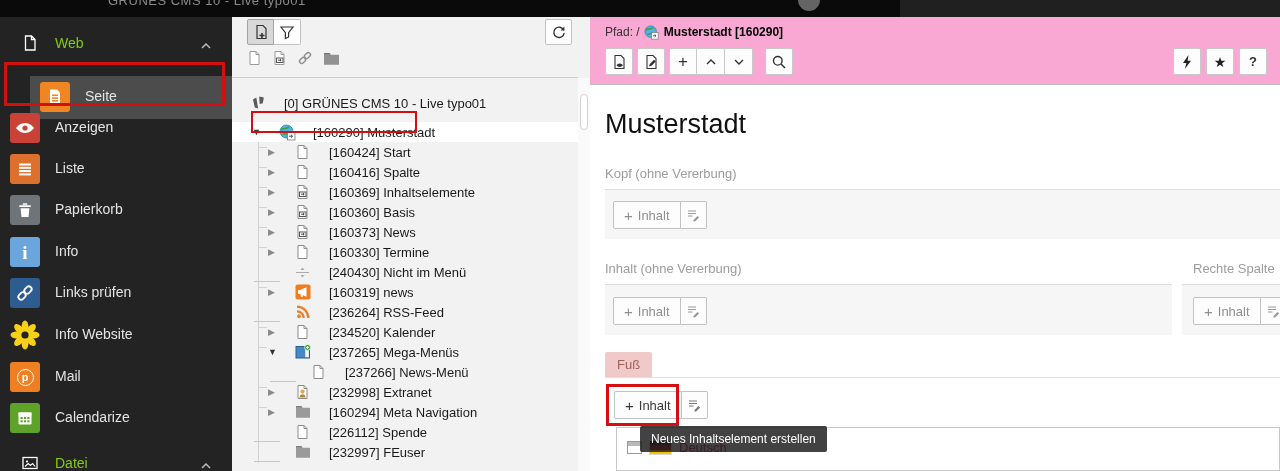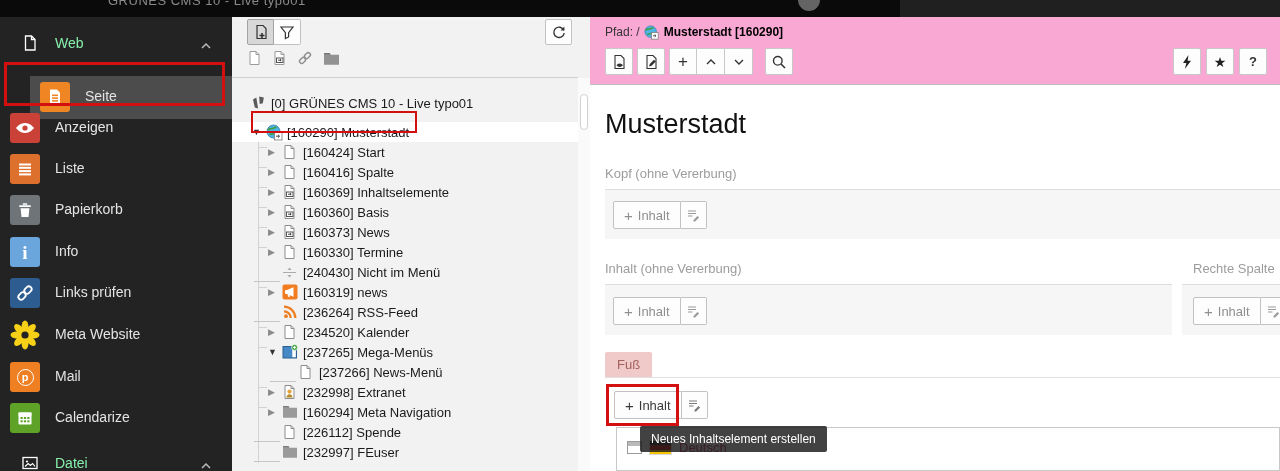--- a/index.html
+++ b/index.html
@@ -9,21 +9,21 @@
   
   .topbar{position:absolute;left:0;top:0;width:1280px;height:17px;background:#0a0a0a;overflow:hidden;z-index:5;}
   .topbar-right{position:absolute;left:900px;top:0;width:380px;height:17px;background:#202020;}
   .topbar-title{position:absolute;left:108px;top:-7px;font-size:13px;letter-spacing:.5px;color:#8a8a8a;white-space:nowrap;}
   .topbar-avatar{position:absolute;left:798px;top:-11px;width:22px;height:22px;border-radius:50%;background:#646464;}
 
   
   .sidebar{position:absolute;left:0;top:17px;width:232px;height:454px;background:#232323;overflow:hidden;}
   .sec-head{position:absolute;left:0;width:232px;height:30px;}
   .sec-head .sico{position:absolute;left:21px;top:4px;width:18px;height:18px;}
-  .sec-head .slabel{position:absolute;left:55px;top:5px;font-size:14px;color:#86efac;}
+  .sec-head .slabel{position:absolute;left:55px;top:5px;font-size:14px;color:#84cc16;}
   .sec-head .chev{position:absolute;right:20px;top:8px;width:12px;height:12px;}
   .mod{position:absolute;left:0;width:232px;height:42px;}
   .mod.active{background:#4c4c4c;}
   .mod .mico{position:absolute;left:10px;top:6px;width:30px;height:30px;border-radius:3px;display:flex;align-items:center;justify-content:center;}
   .mod .mlabel{position:absolute;left:55px;top:12px;font-size:14px;color:#e4e4e4;}
   .pcirc{width:15px;height:15px;border:1.7px solid #fff;border-radius:50%;color:#fff;font-size:11px;font-weight:bold;line-height:15px;text-align:center;}
   .pcirc::before{content:"p";}
   .icirc{color:#fff;font-family:"Liberation Serif",serif;font-weight:bold;font-size:19px;line-height:1;}
   .icirc::before{content:"i";}
 
@@ -33,21 +33,21 @@
   .tbtn{width:27px;height:26px;background:#fdfdfd;border:1px solid #c2c2c2;display:flex;align-items:center;justify-content:center;box-sizing:border-box;}
   .tbtn.first{border-radius:2px 0 0 2px;}
   .tbtn.last{border-radius:0 2px 2px 0;border-left:none;}
   .tbtn.pressed{background:#d8d8d8;border-color:#a3a3a3;}
   .refresh-btn{position:absolute;right:18px;top:2px;width:27px;height:26px;background:#fdfdfd;border:1px solid #c2c2c2;border-radius:2px;display:flex;align-items:center;justify-content:center;box-sizing:border-box;}
   .dragrow{position:absolute;left:15px;top:34px;height:18px;display:flex;gap:10px;align-items:center;}
   .tool-sep{position:absolute;left:0;right:12px;top:60px;border-bottom:1px solid #cfcfcf;}
   .treescroll{position:absolute;right:0;top:61px;bottom:0;width:12px;background:#fafafa;}
   .treethumb{position:absolute;left:2px;top:16px;width:8px;height:36px;background:#fff;border:1px solid #d2d2d2;border-radius:4px;box-sizing:border-box;}
   .treelist{position:absolute;left:0;top:76px;right:12px;bottom:0;font-size:13px;color:#1a1a1a;}
-  .trow{position:relative;height:20px;display:flex;align-items:center;white-space:nowrap;}
+  .trow{position:relative;height:20px;display:flex;align-items:center;white-space:nowrap;gap:13px;}
   .trow.selected{background:#fff;margin-top:9px;}
   .lvl0{padding-left:18px;}
   .lvl1{padding-left:20px;}
   .lvl2{padding-left:36px;}
   .lvl3{padding-left:52px;}
   .tg{width:14px;flex:0 0 14px;font-size:9px;color:#8a8a8a;text-align:left;}
   .tg.open::before{content:"▼";color:#333;}
   .tg.closed::before{content:"▶";}
   .tg.line{position:relative;}
   .tg.line::before{content:"";position:absolute;left:-14px;right:2px;top:9px;border-top:1px solid #c6c6c6;}
@@ -200,21 +200,21 @@
               <ellipse cx="15" cy="6.5" rx="3.4" ry="6" transform="rotate(90 15 15)"></ellipse>
               <ellipse cx="15" cy="6.5" rx="3.4" ry="6" transform="rotate(135 15 15)"></ellipse>
               <ellipse cx="15" cy="6.5" rx="3.4" ry="6" transform="rotate(180 15 15)"></ellipse>
               <ellipse cx="15" cy="6.5" rx="3.4" ry="6" transform="rotate(225 15 15)"></ellipse>
               <ellipse cx="15" cy="6.5" rx="3.4" ry="6" transform="rotate(270 15 15)"></ellipse>
               <ellipse cx="15" cy="6.5" rx="3.4" ry="6" transform="rotate(315 15 15)"></ellipse>
             </g>
             <circle cx="15" cy="15" r="3.6" fill="#232323"></circle>
           </svg>
       </span>
-      <span class="mlabel">Meta Website</span>
+      <span class="mlabel">Info Website</span>
     </div>
 
     <div class="mod" style="top:380px;">
       <span class="mico" style="background:#5ea327;">
         <svg width="18" height="18" viewBox="0 0 18 18">
             <rect x="2.5" y="3.5" width="13" height="12" rx="1.2" fill="#fff"></rect>
             <rect x="2.5" y="3.5" width="13" height="3" fill="#fff"></rect>
             <g fill="#5ea327">
               <rect x="4.5" y="8" width="2.2" height="2"></rect>
               <rect x="7.9" y="8" width="2.2" height="2"></rect>

